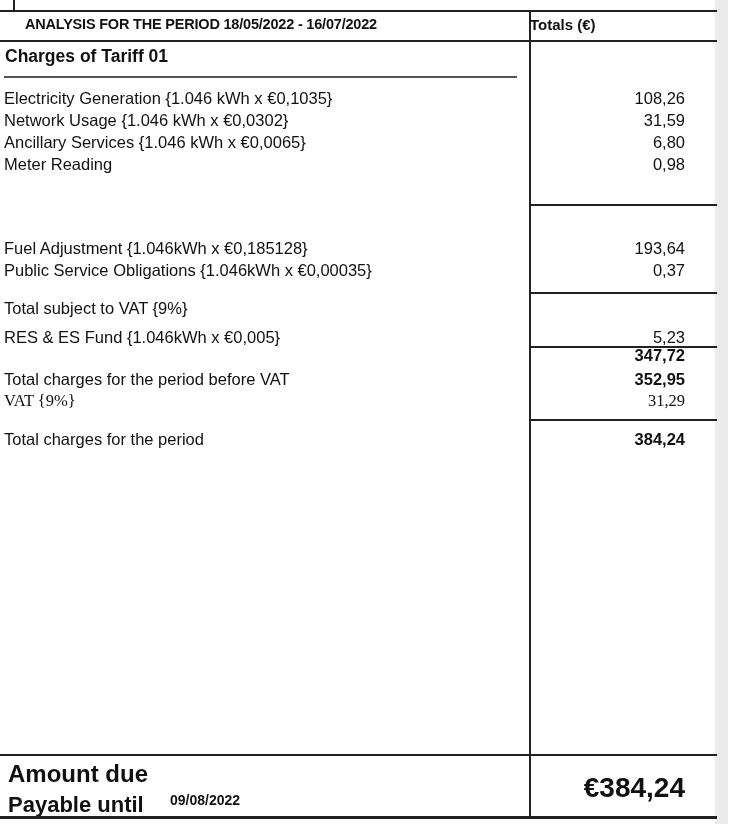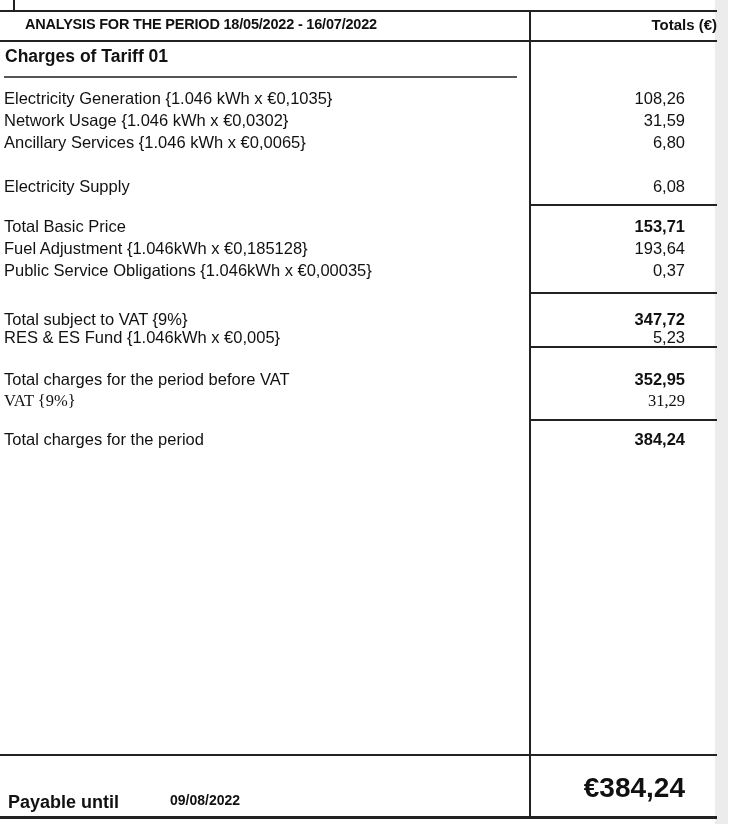--- a/index.html
+++ b/index.html
@@ -13,21 +13,21 @@
   }
   .hline{position:absolute;background:#222;height:2px;}
   .vline{position:absolute;background:#222;width:2px;}
   
   .header-title{
     position:absolute;left:25px;top:16px;
     font-size:14.5px;font-weight:bold;letter-spacing:-0.2px;white-space:nowrap;
   }
   .totals-header{
     position:absolute;left:530px;top:16px;width:187px;
-    text-align:right;font-size:15px;font-weight:bold;
+    text-align:left;font-size:15px;font-weight:bold;
   }
   .section-title{
     position:absolute;left:5px;top:46px;
     font-size:17.5px;font-weight:bold;
   }
   .tariff-underline{
     position:absolute;left:4px;top:76px;width:513px;height:2px;background:#555;
   }
   
   .row{
@@ -39,21 +39,21 @@
   .row.bv .val{font-weight:bold;}
   
   .tline{position:absolute;left:530px;width:187px;height:2px;background:#222;}
   
   .amount-due-label{
     position:absolute;left:8px;top:760px;
     font-size:24px;font-weight:bold;
   }
   .payable-label{
     position:absolute;left:8px;top:792px;
-    font-size:18px;font-weight:bold;
+    font-size:22px;font-weight:bold;
   }
   .payable-date{
     position:absolute;left:170px;top:792px;
     font-size:14px;font-weight:bold;
   }
   .amount-due-value{
     position:absolute;left:530px;top:772px;width:155px;
     text-align:right;font-size:28px;font-weight:bold;
   }
   .edge-strip{
@@ -85,43 +85,39 @@
     <span class="val">108,26</span>
   </div>
   <div class="row" style="top:109px;">
     <span>Network Usage {1.046 kWh x €0,0302}</span>
     <span class="val">31,59</span>
   </div>
   <div class="row" style="top:131px;">
     <span>Ancillary Services {1.046 kWh x €0,0065}</span>
     <span class="val">6,80</span>
   </div>
-  <div class="row" style="top:175px;">
-    <span>Electricity Supply</span>
-    <span class="val">6,08</span>
+  <div class="row" style="top:153px;">
+    <span>Meter Reading</span>
+    <span class="val">0,98</span>
   </div>
 
   <div class="tline" style="top:204px;"></div>
 
-  <div class="row bv" style="top:215px;">
-    <span>Total Basic Price</span>
-    <span class="val">153,71</span>
-  </div>
   <div class="row" style="top:237px;">
     <span>Fuel Adjustment {1.046kWh x €0,185128}</span>
     <span class="val">193,64</span>
   </div>
   <div class="row" style="top:259px;">
     <span>Public Service Obligations {1.046kWh x €0,00035}</span>
     <span class="val">0,37</span>
   </div>
 
   <div class="tline" style="top:292px;"></div>
 
-  <div class="row bv" style="top:308px;">
+  <div class="row bv" style="top:297px;flex-direction:column;">
     <span>Total subject to VAT {9%}</span>
     <span class="val">347,72</span>
   </div>
   <div class="row" style="top:326px;">
     <span>RES &amp; ES Fund {1.046kWh x €0,005}</span>
     <span class="val">5,23</span>
   </div>
 
   <div class="tline" style="top:346px;"></div>
 
@@ -135,18 +131,19 @@
   </div>
 
   <div class="tline" style="top:419px;"></div>
 
   <div class="row bv" style="top:428px;">
     <span>Total charges for the period</span>
     <span class="val">384,24</span>
   </div>
 
   <div class="hline" style="left:0;top:754px;width:717px;"></div>
+  <div class="amount-due-label">Amount due</div>
   <div class="payable-label">Payable until</div>
   <div class="payable-date">09/08/2022</div>
   <div class="amount-due-value">€384,24</div>
   <div class="hline" style="left:0;top:816px;width:717px;height:3px;"></div>
 
 </div>
 
 </body></html>

